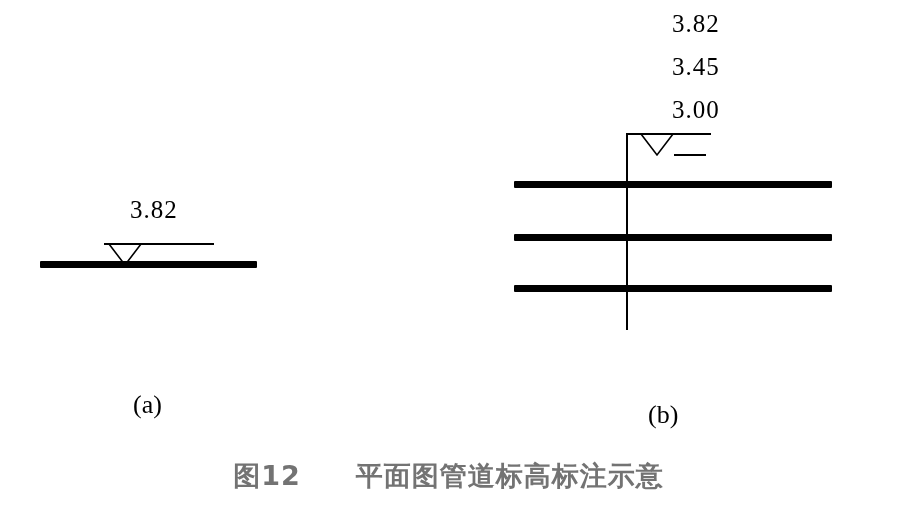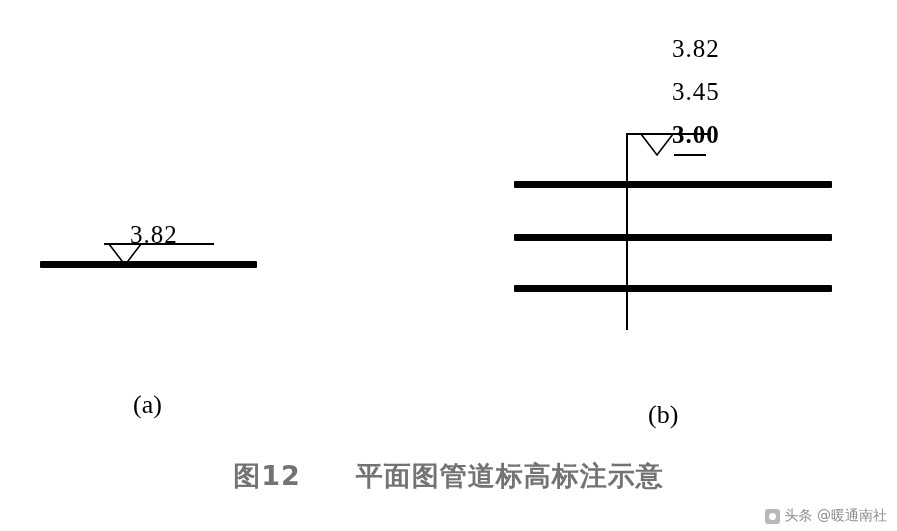--- a/index.html
+++ b/index.html
@@ -45,21 +45,20 @@
   }
   .tri svg { display: block; }
 
   .num {
     position: absolute;
     font-family: "Liberation Serif", serif;
     font-size: 25px;
     letter-spacing: 1px;
     white-space: nowrap;
     color: #000000;
-    margin-top: 25px;
   }
 
   .sublabel {
     position: absolute;
     font-family: "Liberation Serif", serif;
     font-size: 26px;
     color: #000000;
     white-space: nowrap;
   }
 
@@ -125,21 +124,21 @@
 
     <div class="pipe" style="left:40px; top:261px; width:217px;"></div>
 
     <div class="sublabel" style="left:133px; top:390px;">(a)</div>
   </div>
 
   <div>
 
     <div class="num" style="left:672px; top:10px;">3.82</div>
     <div class="num" style="left:672px; top:53px;text-align:right;">3.45</div>
-    <div class="num" style="left:672px; top:96px;font-weight:bold;">3.00</div>
+    <div class="num" style="left:672px; top:96px;">3.00</div>
 
     <div class="thin-line hline" style="left:627px; top:133px; width:84px;"></div>
 
     <div class="tri" style="left:640px; top:133px;">
       <svg width="34" height="24" viewBox="0 0 34 24">
         <polyline points="1,1 17,22 33,1" fill="none" stroke="#000000" stroke-width="1.6"></polyline>
       </svg>
     </div>
 
     <div class="thin-line hline" style="left:674px; top:154px; width:32px;"></div>
@@ -152,18 +151,14 @@
 
     <div class="sublabel" style="left:648px; top:400px;">(b)</div>
   </div>
 
   <div class="caption" style="top:458px;">
     <span>图12</span>
     <span class="cap-gap"></span>
     <span>平面图管道标高标注示意</span>
   </div>
 
-  <div class="watermark">
-    <span class="wm-logo"></span>
-    <span>头条 @暖通南社</span>
-  </div>
 
 </div>
 
 </body></html>

